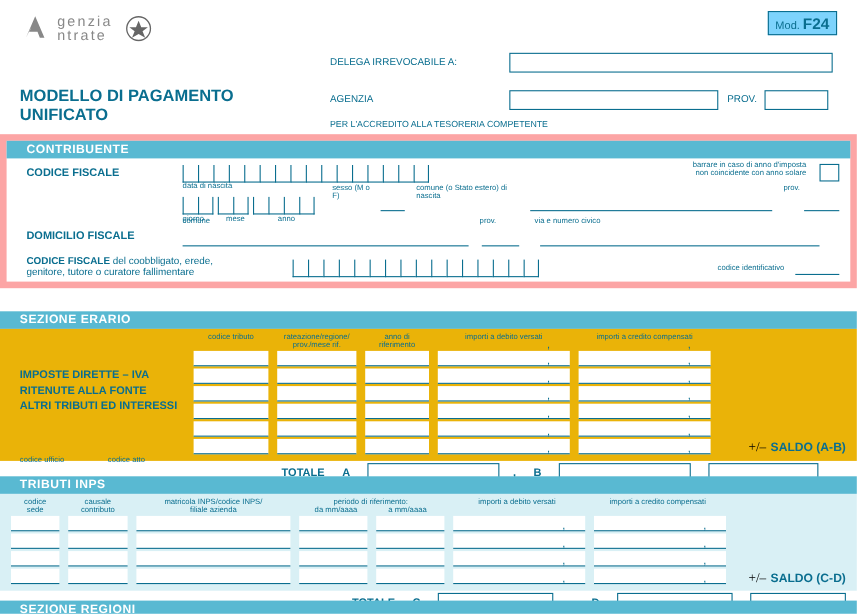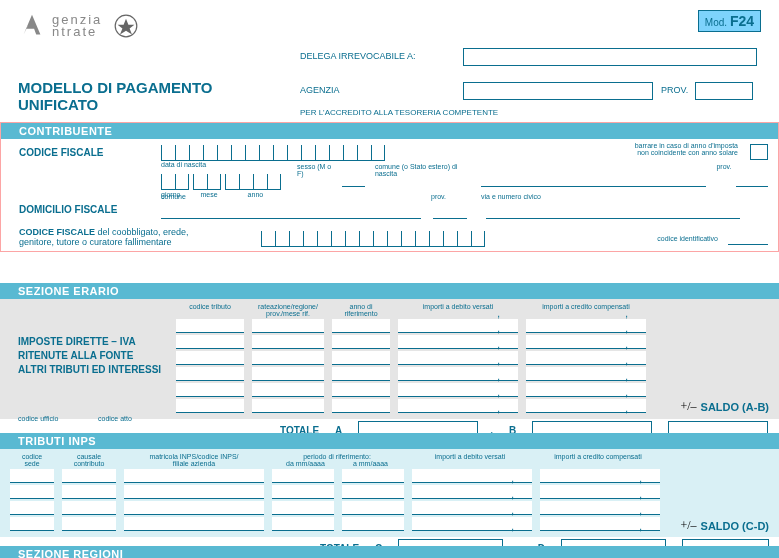--- a/index.html
+++ b/index.html
@@ -15,40 +15,40 @@
 .mod-code{font-weight:bold;color:#0a6e8f;font-size:14px}
 .delega-block{position:absolute;left:300px;top:48px;font-size:9px;color:#0a6e8f}
 .delega-label{text-align:left;width:160px;display:inline-block;padding-right:4px}
 .delega-box{display:inline-block;border:1px solid #0a6e8f;width:294px;height:18px;background:#fff;vertical-align:middle}
 .agenzia-row{position:absolute;left:300px;top:82px;font-size:9px;color:#0a6e8f}
 .agenzia-box{display:inline-block;border:1px solid #0a6e8f;width:190px;height:18px;background:#fff;vertical-align:middle}
 .prov-box{display:inline-block;border:1px solid #0a6e8f;width:58px;height:18px;background:#fff;vertical-align:middle;margin-left:4px}
 .subtitle{position:absolute;left:300px;top:108px;font-size:8px;color:#0a6e8f}
 .title{position:absolute;left:18px;top:80px;color:#0a6e8f;font-weight:bold;font-size:15px;line-height:1.1}
 .section-bar{background:#59b9d2;color:#fff;font-weight:bold;font-size:11px;padding:2px 18px;letter-spacing:0.5px}
-.contribuente{position:absolute;top:122px;left:0;right:0;border:1px solid #fca5a5}
+.contribuente{position:absolute;top:122px;left:0;right:0;border:6px solid #fca5a5}
 .row{display:flex;align-items:center;min-height:20px}
 .side-label{width:160px;padding-left:18px;color:#0a6e8f;font-weight:bold;font-size:10px;flex-shrink:0}
 .field-area{flex:1;padding:2px 10px 2px 0;position:relative}
 .underline-box{border-bottom:1px solid #0a6e8f;height:14px;display:inline-block}
 .tick-row{display:flex;gap:0;margin-top:1px}
 .tick{border-left:1px solid #0a6e8f;border-bottom:1px solid #0a6e8f;width:14px;height:16px}
 .tick:last-child{border-right:1px solid #0a6e8f}
 .erario{position:absolute;top:283px;left:0;right:0}
-.erario-body{background:#e5e5e5;padding:4px 10px 4px 176px;position:relative}
+.erario-body{background:#eab308;padding:4px 10px 4px 176px;position:relative}
 .col-header{font-size:7px;color:#0a6e8f;text-align:center}
 .grid-row{display:flex;gap:8px;margin-bottom:2px}
 .grid-cell{background:#fff;border-bottom:1px solid #0a6e8f;height:14px}
 .gc-tributo{width:68px}
 .gc-rate{width:72px}
 .gc-anno{width:58px}
 .gc-importo{width:120px;position:relative}
 .gc-importo::after{content:",";position:absolute;right:18px;bottom:-2px;color:#0a6e8f;font-size:10px}
 .erario-left{position:absolute;left:18px;top:36px;color:#0a6e8f;font-weight:bold;font-size:10px;line-height:1.4}
-.totale-row{display:flex;align-items:center;gap:16px;padding:2px 10px 2px 108px;font-size:10px;color:#0a6e8f;font-weight:bold}
+.totale-row{display:flex;align-items:center;gap:16px;padding:2px 10px 2px 84px;font-size:10px;color:#0a6e8f;font-weight:bold}
 .totale-box{border:1px solid #0a6e8f;height:18px;background:#fff}
 .plus-sym{font-family:serif;font-size:12px}
 .saldo-label{font-weight:bold;color:#0a6e8f;font-size:11px}
 .codice-uff{position:absolute;left:18px;top:116px;display:flex;gap:20px;font-size:7px;color:#0a6e8f}
 .cuff-box{border-bottom:1px solid #0a6e8f;width:60px;height:14px;margin-top:2px}
 .inps{position:absolute;top:433px;left:0;right:0}
 .inps-body{background:#d9f0f5;padding:4px 10px;position:relative}
 .inps-headers{display:flex;gap:8px;font-size:7px;color:#0a6e8f;margin-bottom:2px}
 .regioni{position:absolute;top:546px;left:0;right:0}
 .tiny{font-size:7px;color:#0a6e8f}

